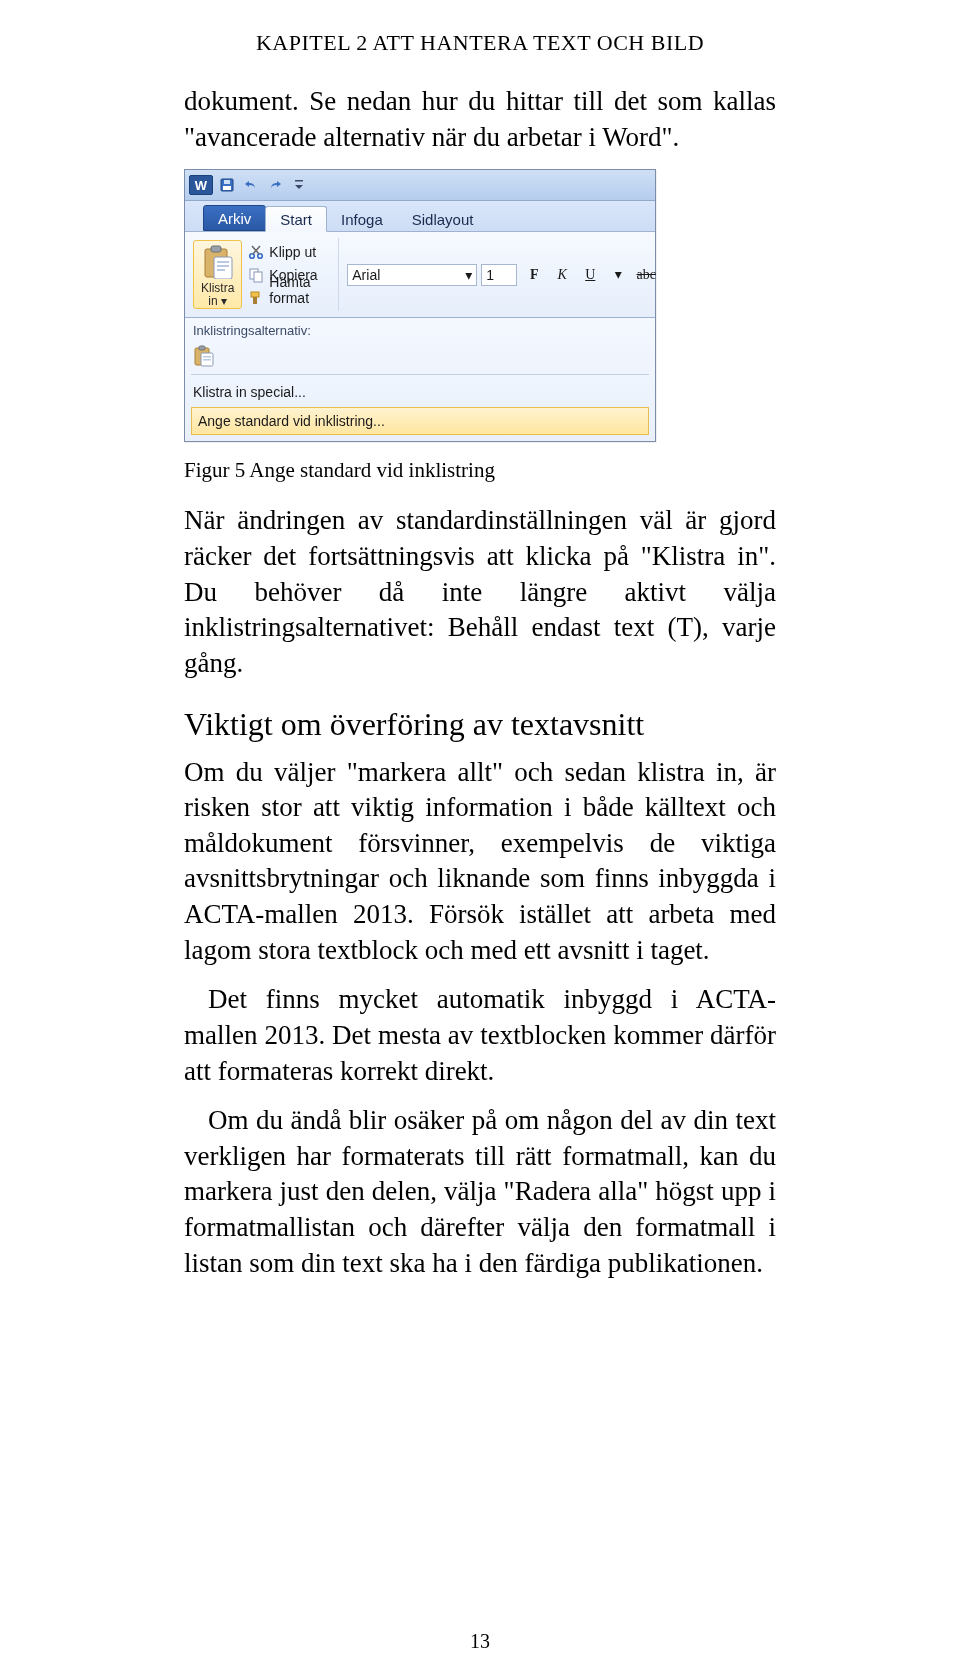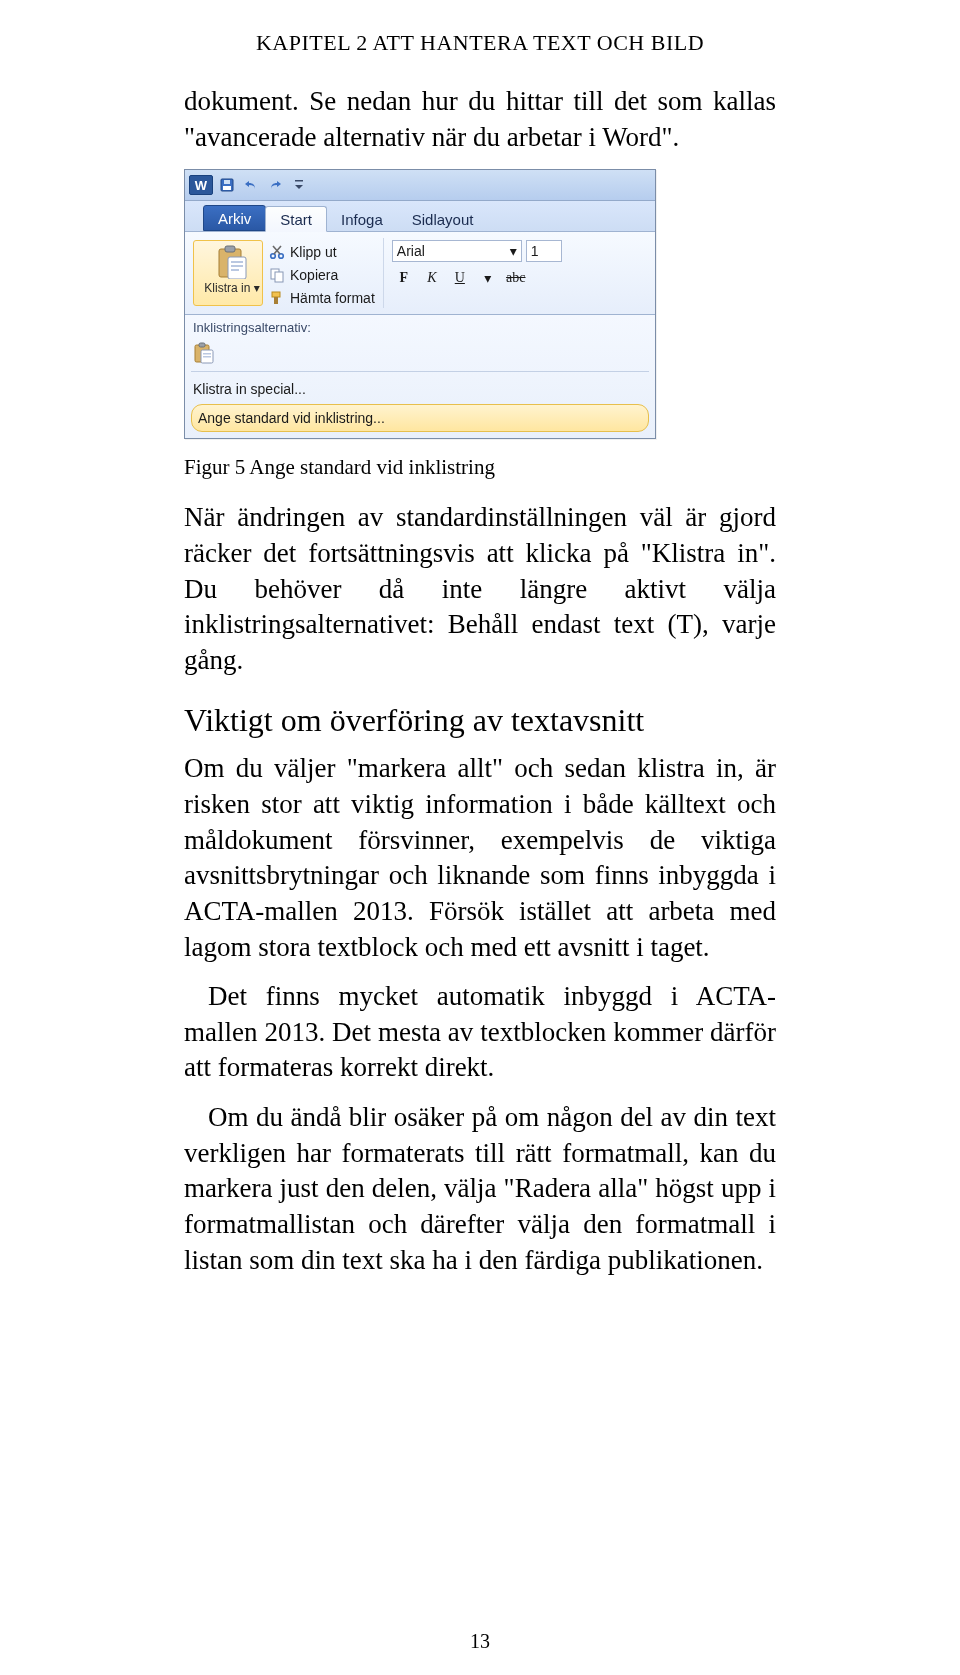--- a/index.html
+++ b/index.html
@@ -14,39 +14,39 @@
   .titlebar{display:flex;align-items:center;height:26px;padding:2px 4px;background:linear-gradient(#cfe0f5,#b6cdee);border-bottom:1px solid #93a9ca}
   .wlogo{width:22px;height:18px;background:#2b579a;border:1px solid #19417d;border-radius:2px;display:flex;align-items:center;justify-content:center;color:#fff;font-weight:700;font-size:13px;margin-right:4px}
   .qat{display:flex;gap:4px;align-items:center}
   .qat .ic{width:18px;height:18px;display:flex;align-items:center;justify-content:center;border:1px solid transparent;border-radius:2px}
   .tabs{display:flex;align-items:flex-end;height:30px;background:linear-gradient(#d9e6fb,#cdddf4);border-bottom:1px solid #9fb3d1;padding-left:18px}
   .tab{padding:4px 14px 3px 14px;font-size:15px;color:#1a2b4f;border:1px solid transparent;border-bottom:none;margin-right:-1px}
   .tab.arkiv{background:linear-gradient(#3b6fc3,#2a58a5);color:#fff;border:1px solid #1f4787;border-radius:3px 3px 0 0}
   .tab.active{background:linear-gradient(#fdfefe,#f3f7fe);border:1px solid #9fb3d1;border-bottom:1px solid #f3f7fe;border-radius:3px 3px 0 0;margin-bottom:-1px}
   .ribbon{display:flex;background:linear-gradient(#f6faff,#e6eefb);padding:6px;gap:6px}
   .grp{border-right:1px solid #cdd8ea;padding:2px 8px 2px 2px;display:flex;gap:6px}
-  .pastebig{width:56px;display:flex;flex-direction:column;align-items:center;border:1px solid #f0c24a;background:linear-gradient(#fff6de,#ffe9a8);border-radius:3px;padding:3px 2px 1px 10px}
+  .pastebig{width:56px;display:flex;flex-direction:column;align-items:center;border:1px solid #f0c24a;background:linear-gradient(#fff6de,#ffe9a8);border-radius:3px;padding:3px 2px 1px 2px}
   .clip{width:36px;height:36px;margin-bottom:2px;display:flex;align-items:center;justify-content:center}
   .paste-lbl{font-size:12px;line-height:1.05;text-align:center;color:#2a2a2a}
   .mini{display:flex;flex-direction:column;gap:3px}
   .mini .row{display:flex;align-items:flex-end;gap:5px;height:20px}
   .lbl{font-size:14px}
-  .fontbox{display:flex;flex-direction:column;gap:5px}
+  .fontbox{display:flex;flex-direction:row;gap:5px}
   .combo{display:flex;align-items:center;border:1px solid #a7b7d2;background:#fff;height:20px;padding:0 4px;width:120px;font-size:14px;justify-content:space-between}
   .row2{display:flex;align-items:center;gap:4px}
   .fbtn{width:22px;height:20px;display:flex;align-items:center;justify-content:center;border:1px solid transparent;border-radius:2px;font-size:14px;font-family:"Times New Roman",serif}
   .strike{text-decoration:line-through}
   .under{text-decoration:underline}
   .dropdown{border-top:1px solid #9fb3d1;background:linear-gradient(#f4f8ff,#e9f0fb);padding-bottom:4px}
   .dd-head{font-size:13px;color:#3a4a68;padding:5px 8px 4px 8px}
   .dd-row{display:flex;align-items:center;gap:8px;height:28px;padding:0 8px}
   .dd-ic{width:22px;height:22px;display:flex;align-items:center;justify-content:center}
   .sep{height:1px;background:#c3d0e5;margin:4px 6px}
   .dd-item{display:flex;align-items:center;gap:8px;height:26px;padding:0 8px;font-size:14px}
-  .dd-item.hl{background:linear-gradient(#fff3cf,#ffe6a0);border:1px solid #e7bf4c;border-radius:11px;margin:2px 6px;padding:0 6px}
+  .dd-item.hl{background:linear-gradient(#fff3cf,#ffe6a0);border:1px solid #e7bf4c;border-radius:0;margin:2px 6px;padding:0 6px}
   svg{display:block}
 </style>
 </head>
 <body>
 
 <div class="page">
 
   <div class="running-head">KAPITEL 2 ATT HANTERA TEXT OCH BILD</div>
 
   <p class="body-p">dokument. Se nedan hur du hittar till det som kallas "avancerade alternativ när du arbetar i Word".</p>

